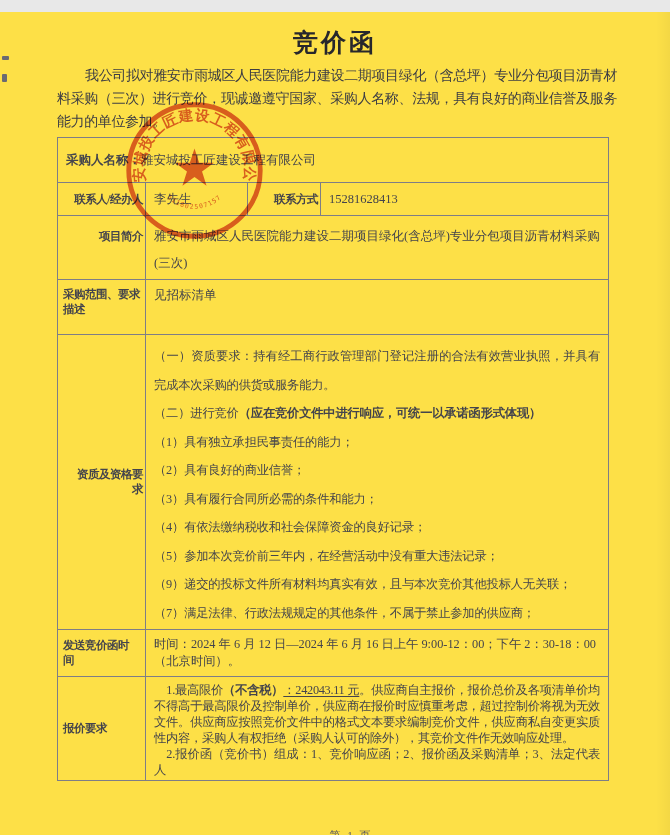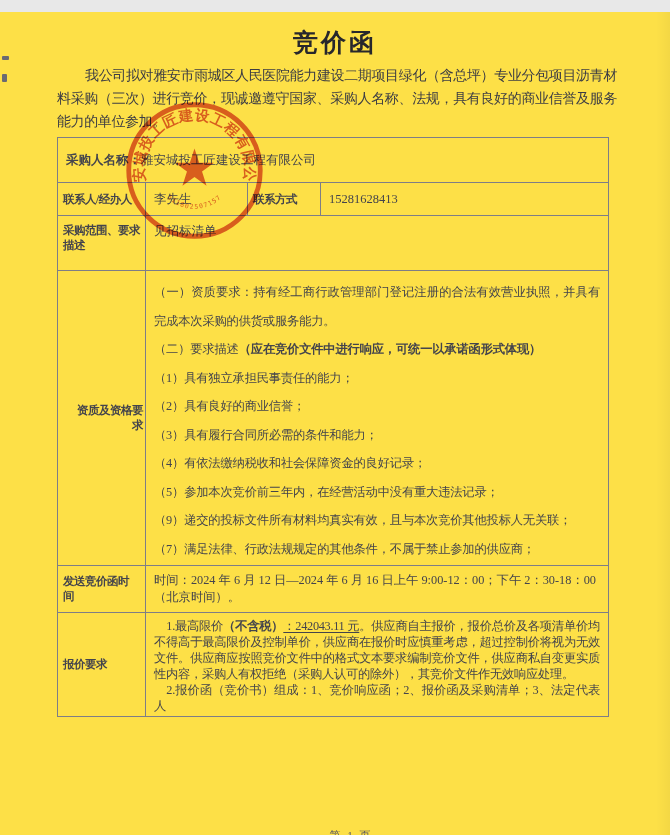--- a/index.html
+++ b/index.html
@@ -24,21 +24,21 @@
     position:absolute;left:57px;top:125px;width:551px;
     border-collapse:collapse;table-layout:fixed;
     font-size:12.5px;color:#44444c;
   }
   table.bid td{
     border:1px solid #7e7e86;padding:2px 8px;vertical-align:middle;
     overflow:hidden;
   }
   table.bid{border:1px solid #60606a;}
   .lbl{font-weight:bold;font-size:11.5px;letter-spacing:-0.5px;padding-left:5px !important;padding-right:2px !important;}
-  .nowrap{white-space:nowrap;}
+  .nowrap{white-space:nowrap;text-align:right;}
   .vtop{vertical-align:top !important;padding-top:7px !important;}
   .center{text-align:right;}
   .r1 td{letter-spacing:-0.55px;font-size:12.5px;}
   .r4 td{line-height:27px;}
   .r6 td.cnt{line-height:22px;}
   .quali p{margin:0;line-height:28.5px;letter-spacing:-0.2px;font-size:12.3px;text-align:justify;}
   .r8 td.cnt{line-height:17px;font-size:12.3px;}
   .quote p{margin:0;line-height:16px;font-size:12.3px;text-indent:1em;text-align:justify;letter-spacing:-0.3px;font-family:Liberation Serif, serif;}
   .quote{vertical-align:top !important;padding-top:5px !important;}
   .lblwrap{display:inline-block;width:70px;}
@@ -77,31 +77,35 @@
         <td colspan="4">
           <b>采购人名称：</b><span>雅安城投工匠建设工程有限公司</span>
         </td>
       </tr>
       <tr class="r3" style="height:33px">
         <td class="lbl nowrap">联系人/经办人</td>
         <td>李先生</td>
         <td class="lbl nowrap">联系方式</td>
         <td>15281628413</td>
       </tr>
+      <tr class="r4" style="height:54px">
+        <td class="lbl vtop nowrap">项目简介</td>
+        <td colspan="3" class="vtop">雅安市雨城区人民医院能力建设二期项目绿化(含总坪)专业分包项目沥青材料采购(三次)</td>
+      </tr>
       <tr class="r5" style="height:55px">
         <td class="lbl vtop">采购范围、要求描述</td>
         <td colspan="3" class="vtop">见招标清单</td>
       </tr>
       <tr class="r7" style="height:285px">
         <td class="lbl center">
           <span class="lblwrap">资质及资格要求</span>
         </td>
         <td colspan="3" class="vtop quali">
           <p>（一）资质要求：持有经工商行政管理部门登记注册的合法有效营业执照，并具有完成本次采购的供货或服务能力。</p>
-          <p><span>（二）要求描述</span><b>（应在竞价文件中进行响应，可统一以承诺函形式体现）</b></p>
+          <p><span>（二）进行竞价</span><b>（应在竞价文件中进行响应，可统一以承诺函形式体现）</b></p>
           <p>（1）具有独立承担民事责任的能力；</p>
           <p>（2）具有良好的商业信誉；</p>
           <p>（3）具有履行合同所必需的条件和能力；</p>
           <p>（4）有依法缴纳税收和社会保障资金的良好记录；</p>
           <p>（5）参加本次竞价前三年内，在经营活动中没有重大违法记录；</p>
           <p>（9）递交的投标文件所有材料均真实有效，且与本次竞价其他投标人无关联；</p>
           <p>（7）满足法律、行政法规规定的其他条件，不属于禁止参加的供应商；</p>
         </td>
       </tr>
       <tr class="r8" style="height:47px">

